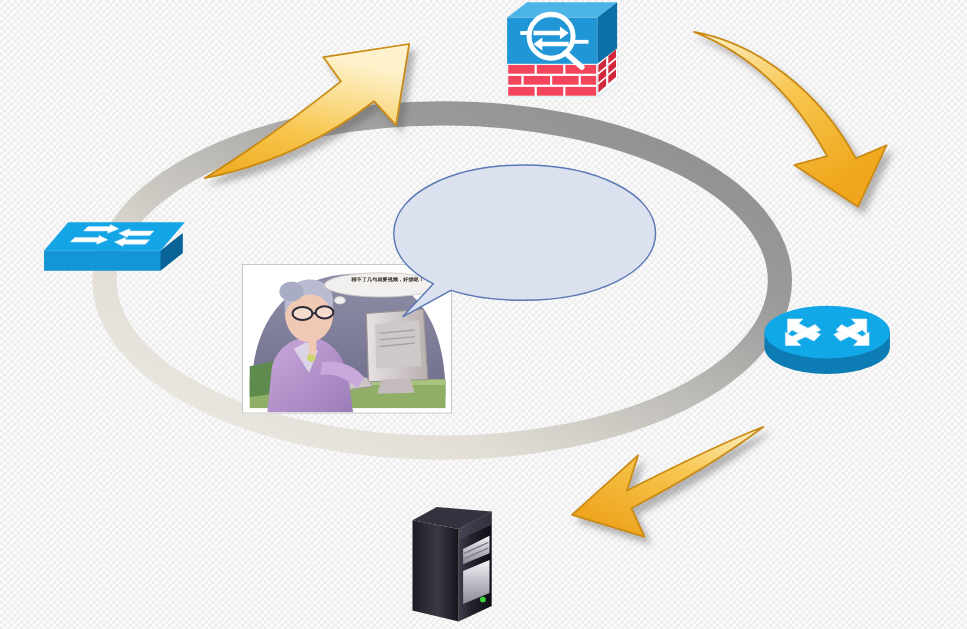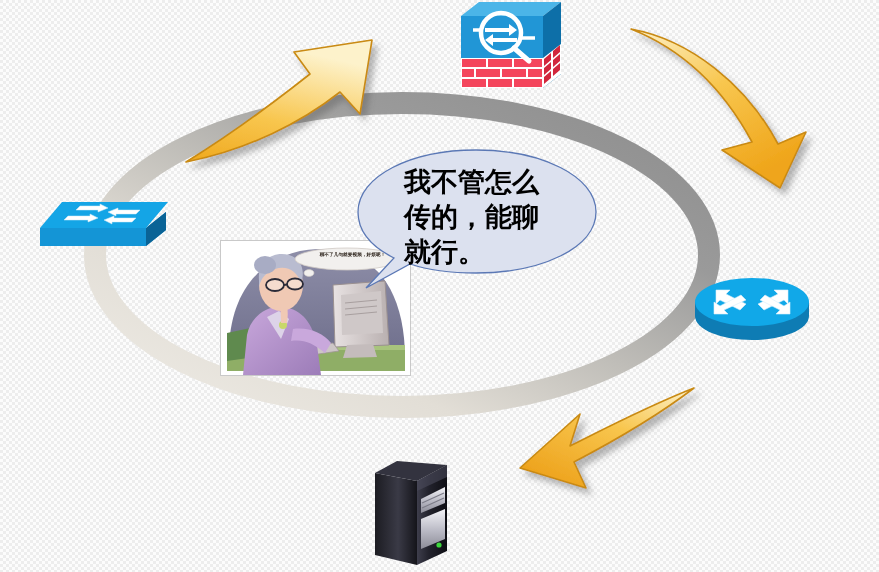--- a/index.html
+++ b/index.html
@@ -369,18 +369,15 @@
     <svg width="242" height="142" viewBox="0 0 242 142">
       <path d="M 120 2
                C 185 2, 240 28, 240 64
                C 240 100, 185 125, 120 125
                C 95 125, 72 122, 54 116
                L 10 140
                L 38 110
                C 14 98, 2 82, 2 64
                C 2 28, 55 2, 120 2 Z" fill="#dce1ef" stroke="#5b78b5" stroke-width="1.3"></path>
     </svg>
-    <div id="bubble-text">我不管怎么
-传的，能聊
-就行。</div>
   </div>
 
 </div>
 
 </body></html>

